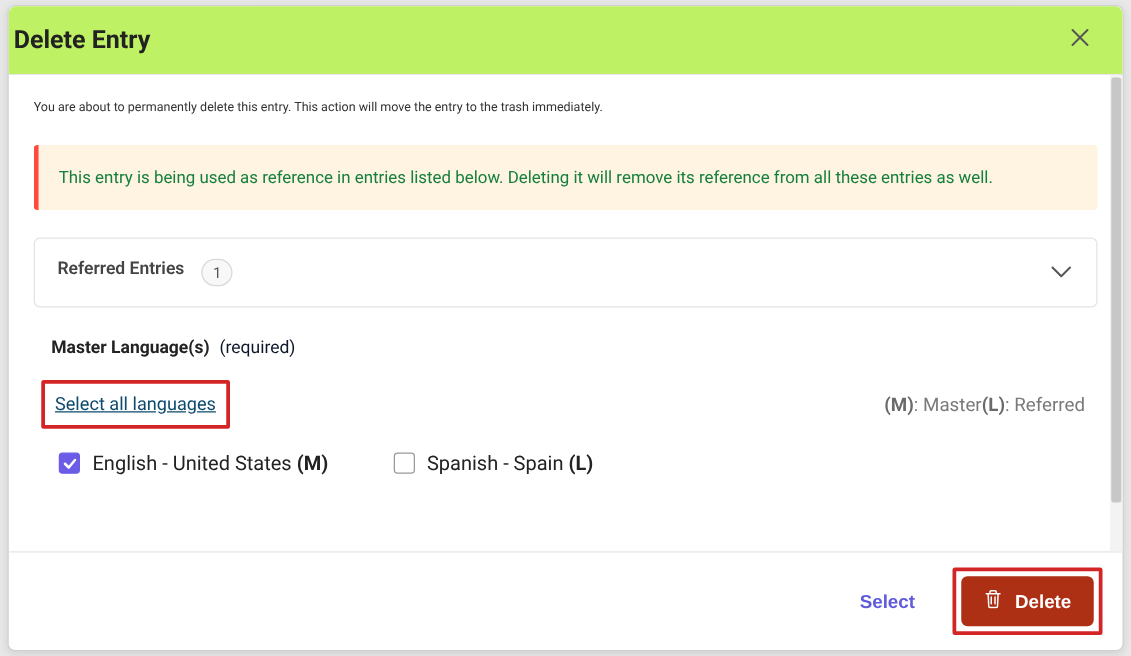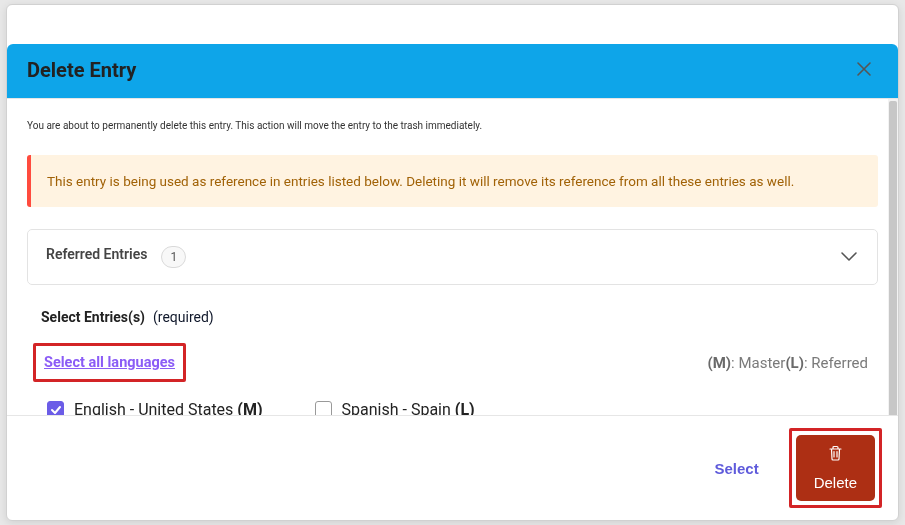--- a/index.html
+++ b/index.html
@@ -18,25 +18,24 @@
     border: 1px solid #d1d1d1;
     border-radius: 6px;
     display: flex;
     flex-direction: column;
     box-shadow: 0 2px 8px rgba(0,0,0,0.1);
   }
   .modal-header {
     display: flex;
     align-items: center;
     justify-content: space-between;
-    padding: 12px 20px 14px 20px;
+    padding: 12px 20px 14px 4px;
     border-bottom: 1px solid #e6e6e6;
-    background: #0ea5e9;
+    background: #bef264;
     border-radius: 6px 6px 0 0;
-    margin-top: 39px;
   }
   .modal-title {
     font-size: 20px;
     font-weight: 700;
     color: #222;
   }
   .close-btn {
     width: 28px; height: 28px;
     display: flex; align-items: center; justify-content: center;
     cursor: pointer;
@@ -68,21 +67,21 @@
     font-size: 10px;
     color: #333;
     margin-bottom: 22px;
     line-height: 1.4;
   }
   .warning-box {
     background: #fff3e1;
     border-left: 4px solid #ff4b3e;
     padding: 18px 16px;
     font-size: 13.5px;
-    color: #a16207;
+    color: #15803d;
     border-radius: 3px;
     margin-bottom: 22px;
   }
   .referred-box {
     border: 1px solid #e3e3e3;
     border-radius: 5px;
     padding: 16px 18px;
     display: flex;
     align-items: center;
     justify-content: space-between;
@@ -137,22 +136,22 @@
     padding-left: 6px;
     padding-right: 10px;
   }
   .select-all-wrap {
     border: 3px solid #d32426;
     padding: 6px 8px 8px 8px;
     border-radius: 2px;
   }
   .select-all-link {
     font-size: 14.5px;
-    font-weight: 700;
-    color: #8b5cf6;
+    font-weight: 400;
+    color: #0c4a6e;
     text-decoration: underline;
     cursor: pointer;
   }
   .legend {
     font-size: 15px;
     color: #7a7a7a;
     display: flex;
   }
   .legend b { font-weight: 700; color: #6a6a6a; }
   .checkbox-row {
@@ -204,28 +203,27 @@
   .delete-wrap {
     border: 3px solid #d32426;
     padding: 4px;
     border-radius: 2px;
   }
   .btn-delete {
     background: #ad2f14;
     color: #fff;
     border: none;
     font-size: 15px;
-    font-weight: 400;
+    font-weight: 700;
     padding: 10px 18px;
     border-radius: 5px;
     display: flex;
     align-items: center;
     gap: 10px;
     cursor: pointer;
-    flex-direction: column;
   }
 </style>
 </head>
 <body>
 
 <div class="modal">
 
   <div class="modal-header">
     <div class="modal-title">Delete Entry</div>
     <button class="close-btn">
@@ -254,21 +252,21 @@
         <span class="badge">1</span>
       </div>
       <span class="chevron">
         <svg width="20" height="14" viewBox="0 0 20 14">
             <path d="M3 4 L10 11 L17 4" stroke="#555" stroke-width="1.6" fill="none" stroke-linecap="round" stroke-linejoin="round"></path>
           </svg>
       </span>
     </div>
 
     <div class="section-label-row">
-      <span class="section-label">Select Entries(s)</span>
+      <span class="section-label">Master Language(s)</span>
       <span class="required">(required)</span>
     </div>
 
     <div class="lang-row">
       <div class="select-all-wrap">
         <a class="select-all-link">Select all languages</a>
       </div>
       <div class="legend">
         <span><b>(M)</b><span>: Master</span></span>
         <span><b>(L)</b><span>: Referred</span></span>

